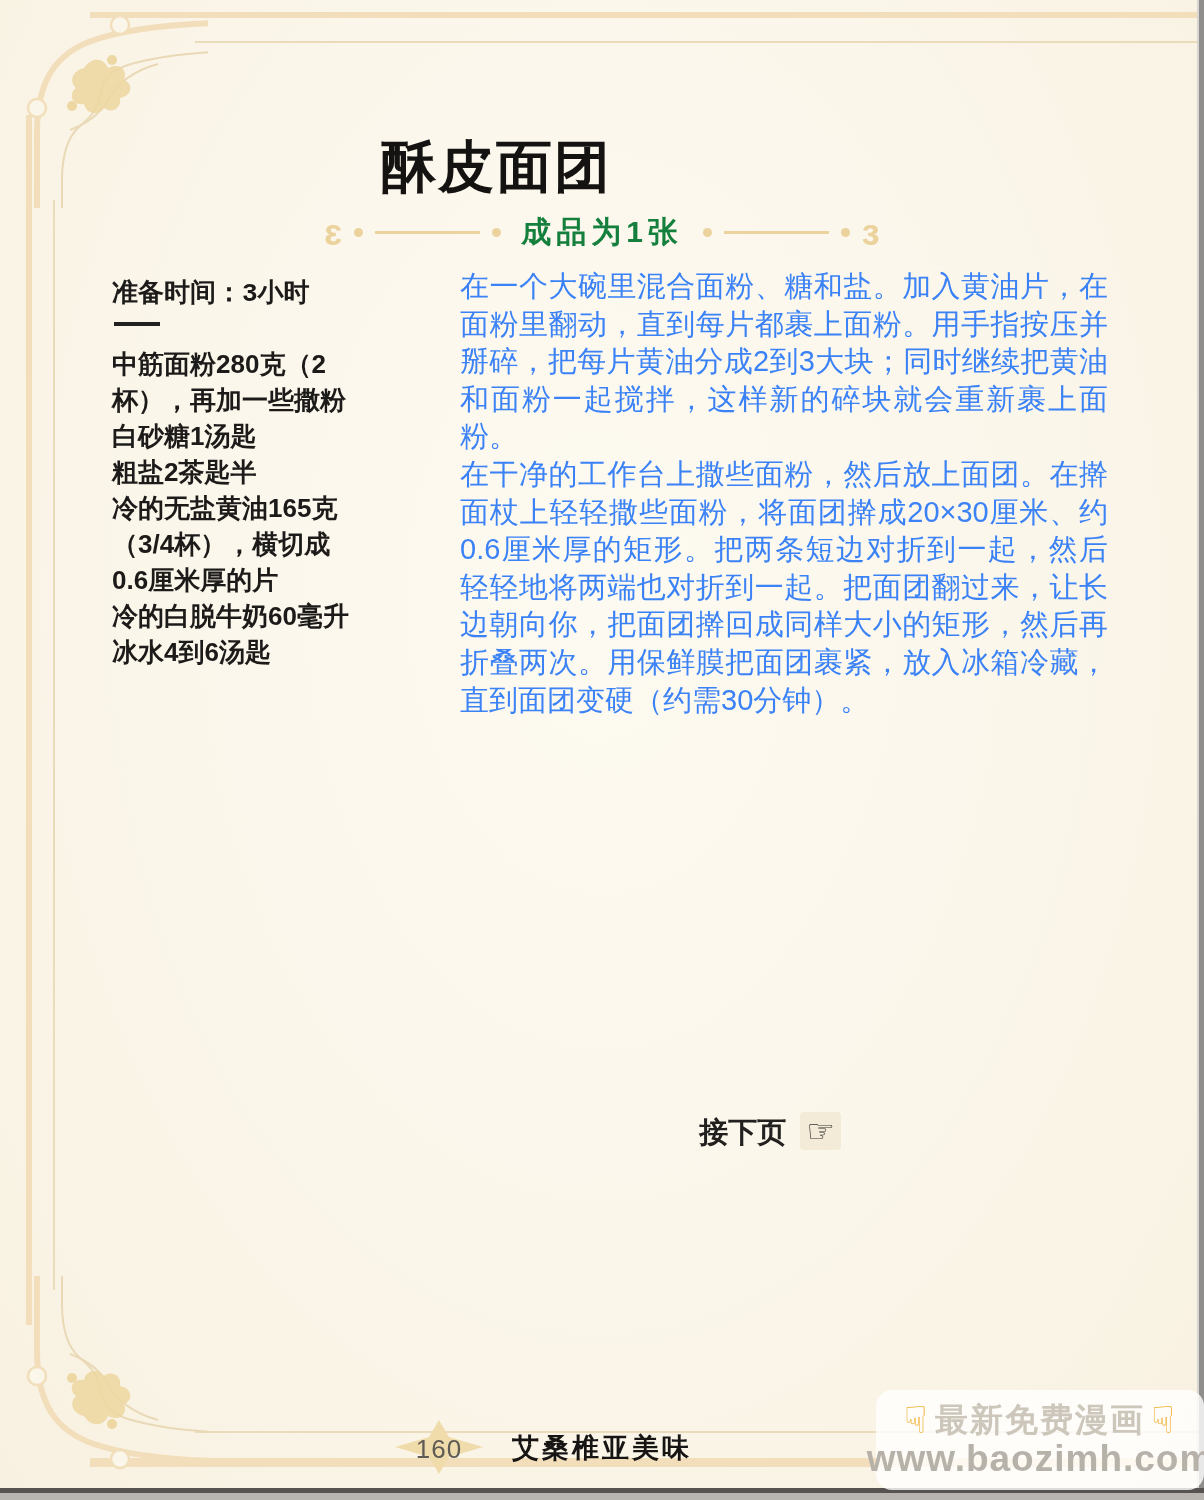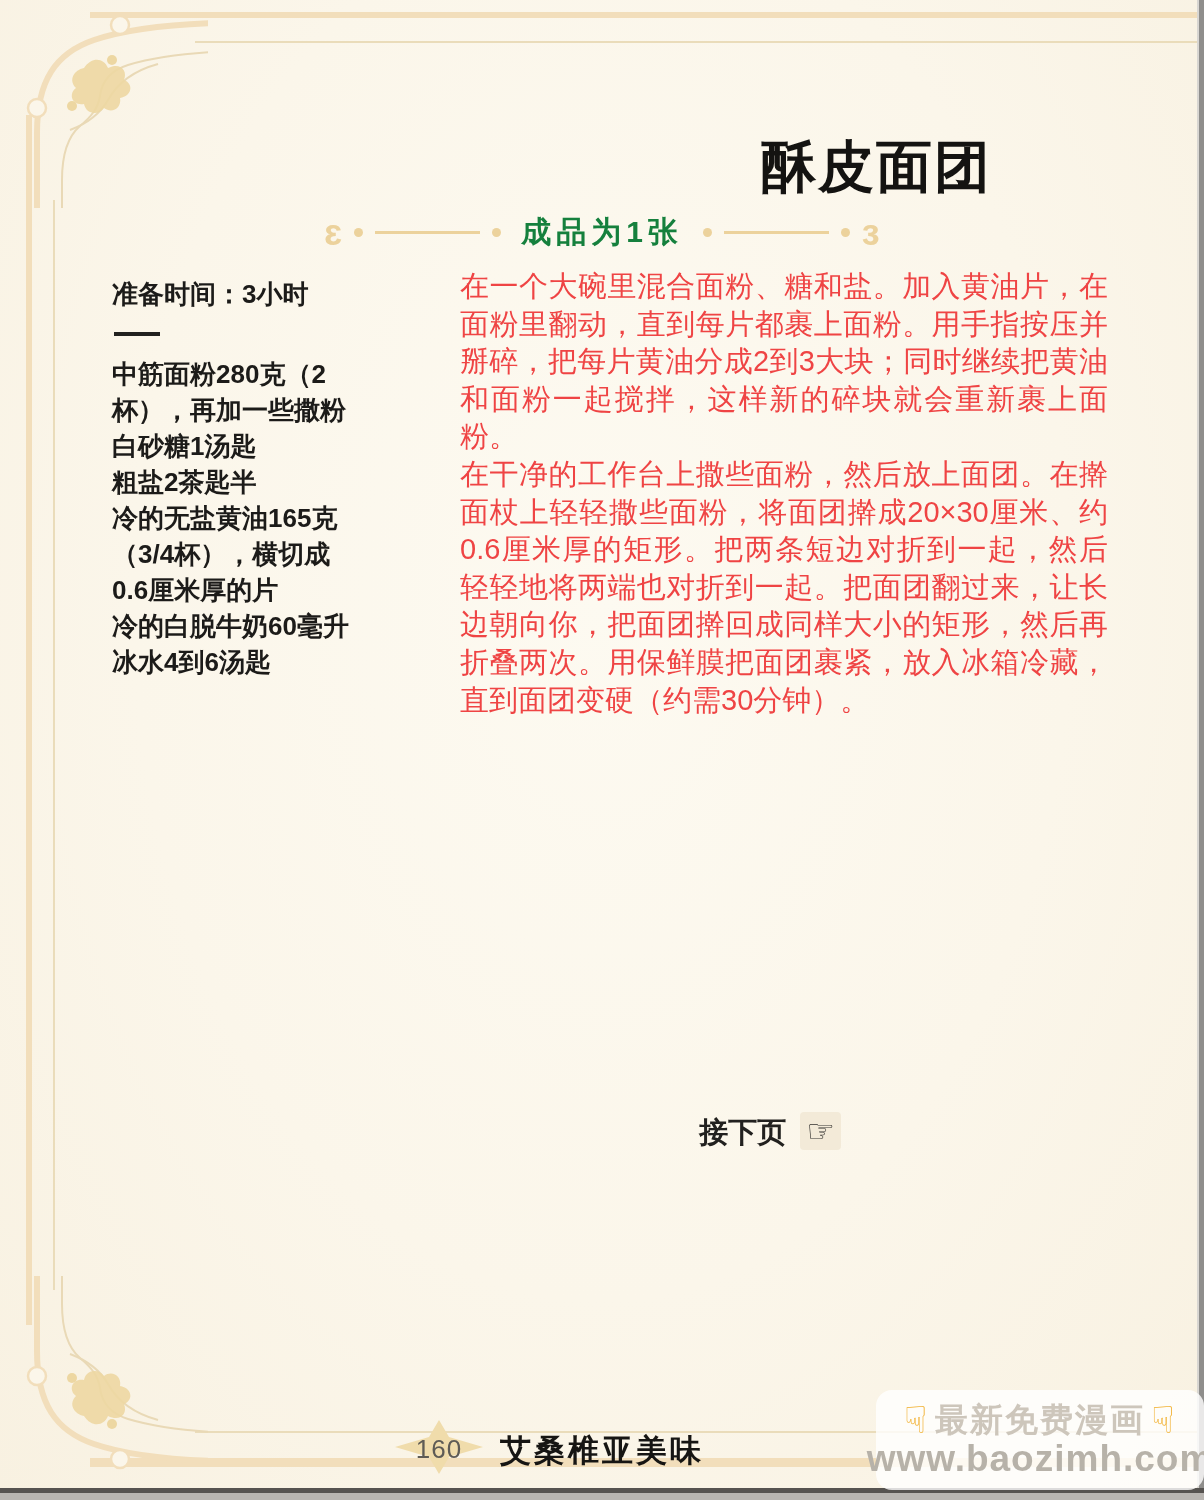--- a/index.html
+++ b/index.html
@@ -29,49 +29,49 @@
 
   
   .scan-right  { position:absolute; right:0; top:0; width:5px; height:100%; background:#8f8e8c; z-index:8; }
   .scan-right2 { position:absolute; right:5px; top:0; width:2px; height:100%; background:#d8d6d2; z-index:8; }
   .scan-bottom { position:absolute; left:0; right:0; top:1488px; height:5px; background:#565350; z-index:8; }
   .scan-bottom2{ position:absolute; left:0; right:0; top:1493px; height:7px; background:#b8b5b1; z-index:8; }
 
   
   .page-title {
     position:absolute; left:0; width:992px; top:130px;
-    text-align:right; font-size:56px; font-weight:900;
+    text-align:center; font-size:56px; font-weight:900;
     letter-spacing:2px; color:#141311; z-index:3;
   }
   .subtitle-row {
     position:absolute; left:0; width:1204px; top:212px;
     display:flex; align-items:center; justify-content:center; gap:12px;
     color:#e8cd96; z-index:3;
   }
   .orn-curl { font-size:36px; font-weight:bold; color:#ecd29c; line-height:1; }
   .orn-dot  { width:9px; height:9px; border-radius:50%; background:#ecd29c; }
   .orn-line { width:105px; height:3px; background:#ecd29c; }
   .subtitle-text {
     font-size:30px; font-weight:bold; letter-spacing:5px; color:#15803d;
     padding:0 8px;
   }
 
   
   .left-col {
     position:absolute; left:112px; top:276px; width:254px;
     font-size:26px; font-weight:bold; line-height:36px; color:#1c1b19; z-index:3;
   }
-  .prep-time { margin-bottom:20px; }
+  .prep-time { margin-bottom:10px;font-family:Liberation Mono, monospace; }
   .ing-divider { width:46px; height:4px; background:#22211f; margin:8px 0 20px 2px; }
   .ingredient { display:block; }
 
   
   .right-col {
     position:absolute; left:460px; top:268px; width:648px;
-    font-size:29px; line-height:37.6px; color:#ef4444;
+    font-size:29px; line-height:37.6px; color:#3b82f6;
     text-align:justify; z-index:3;
   }
   .right-col p { margin:0; }
 
   .continue-row {
     position:absolute; left:460px; top:1112px; width:620px;
     text-align:center; font-size:29px; font-weight:bold; color:#22211f; z-index:3;
   }
   .continue-icon {
     display:inline-block; margin-left:14px; padding:0 6px;
@@ -82,21 +82,21 @@
   
   .footer-diamond {
     position:absolute; left:395px; top:1420px; width:88px; height:54px; z-index:4;
   }
   .footer-page-num {
     position:absolute; left:0; top:14px; width:88px;
     text-align:center; font-size:26px; color:#5e5b55; letter-spacing:1px;
   }
   .footer-title {
     position:absolute; left:0; width:1204px; top:1430px;
-    text-align:center; font-size:31px; font-weight:600;
+    text-align:center; font-size:27px; font-weight:600;
     letter-spacing:3px; color:#161513; z-index:4;
   }
 
   
   .watermark {
     position:absolute; left:876px; top:1390px; width:328px; height:100px;
     background:rgba(255,255,255,0.80); border-radius:16px;
     z-index:9; display:flex; flex-direction:column;
     align-items:center; justify-content:center; gap:0;
   }

